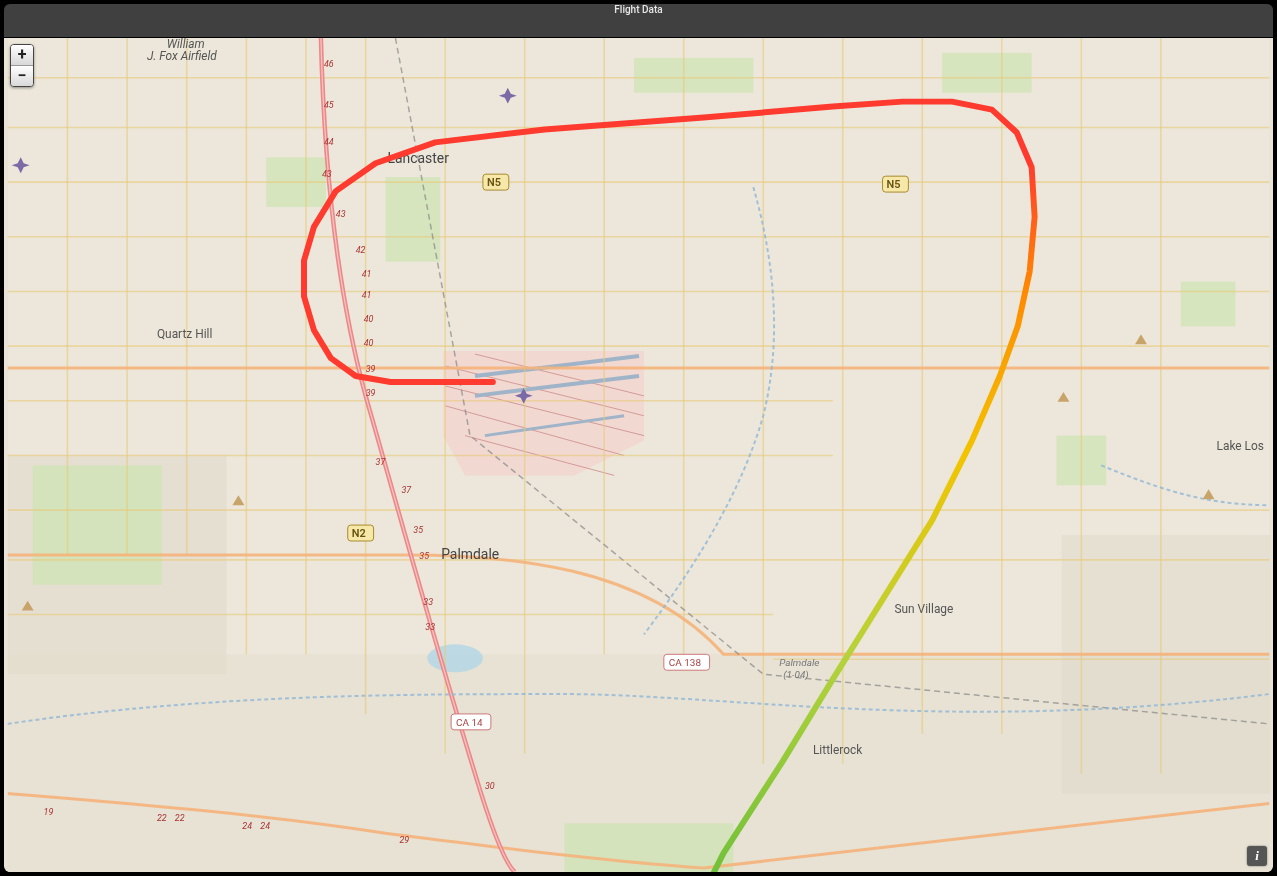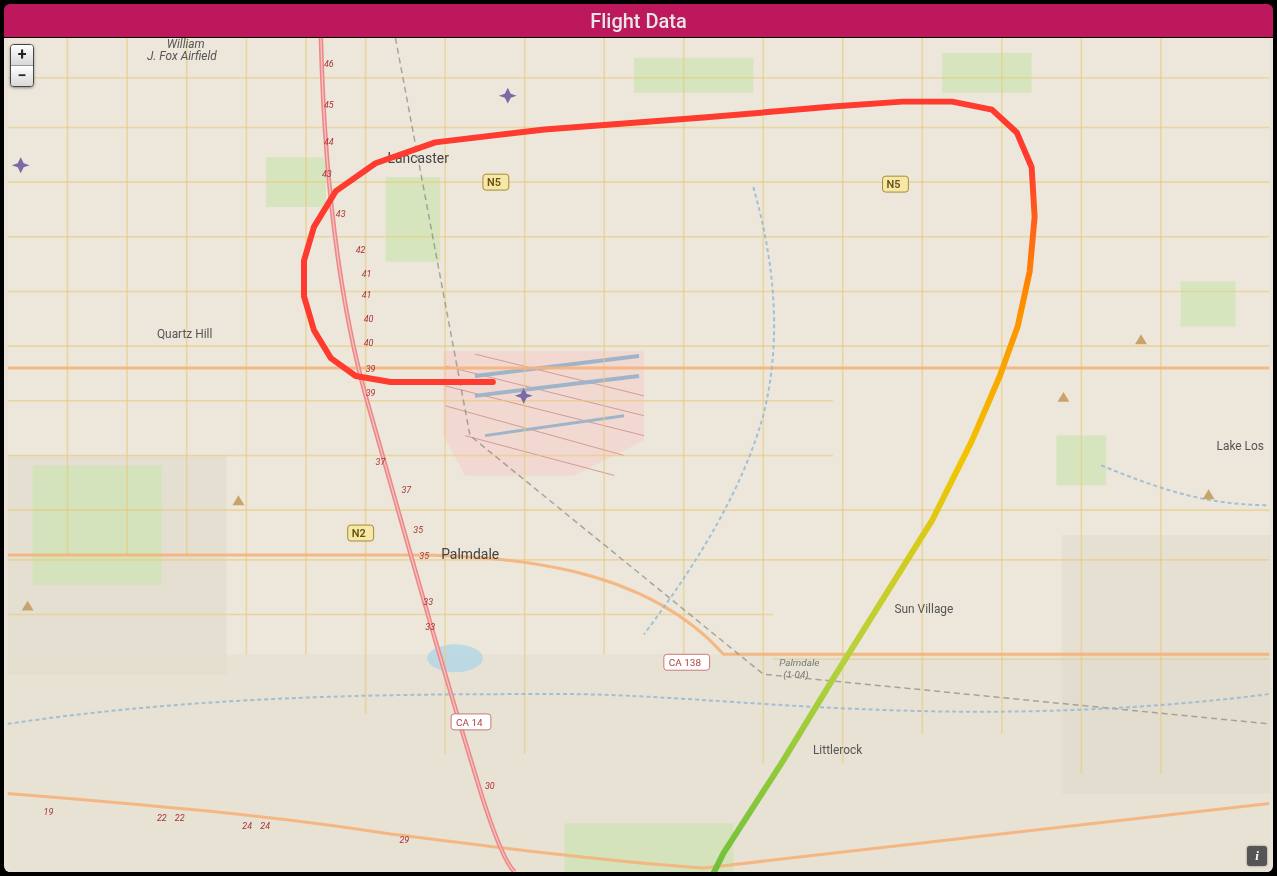--- a/index.html
+++ b/index.html
@@ -16,25 +16,25 @@
     top: 4px; left: 4px; right: 4px; bottom: 4px;
     background: #1a1a1a;
     border-radius: 6px;
     display: flex;
     flex-direction: column;
     overflow: hidden;
   }
   .titlebar {
     height: 33px;
     display: flex;
-    align-items: center;
+    align-items: flex-start;
     justify-content: center;
-    background: #be185d;
+    background: #404040;
     color: #e6e6e6;
-    font-size: 20px;
+    font-size: 10px;
     font-weight: 500;
     border-bottom: 1px solid #000;
     user-select: none;
   }
   .map-container {
     flex: 1;
     position: relative;
     background: #e9e3d8;
     overflow: hidden;
   }

